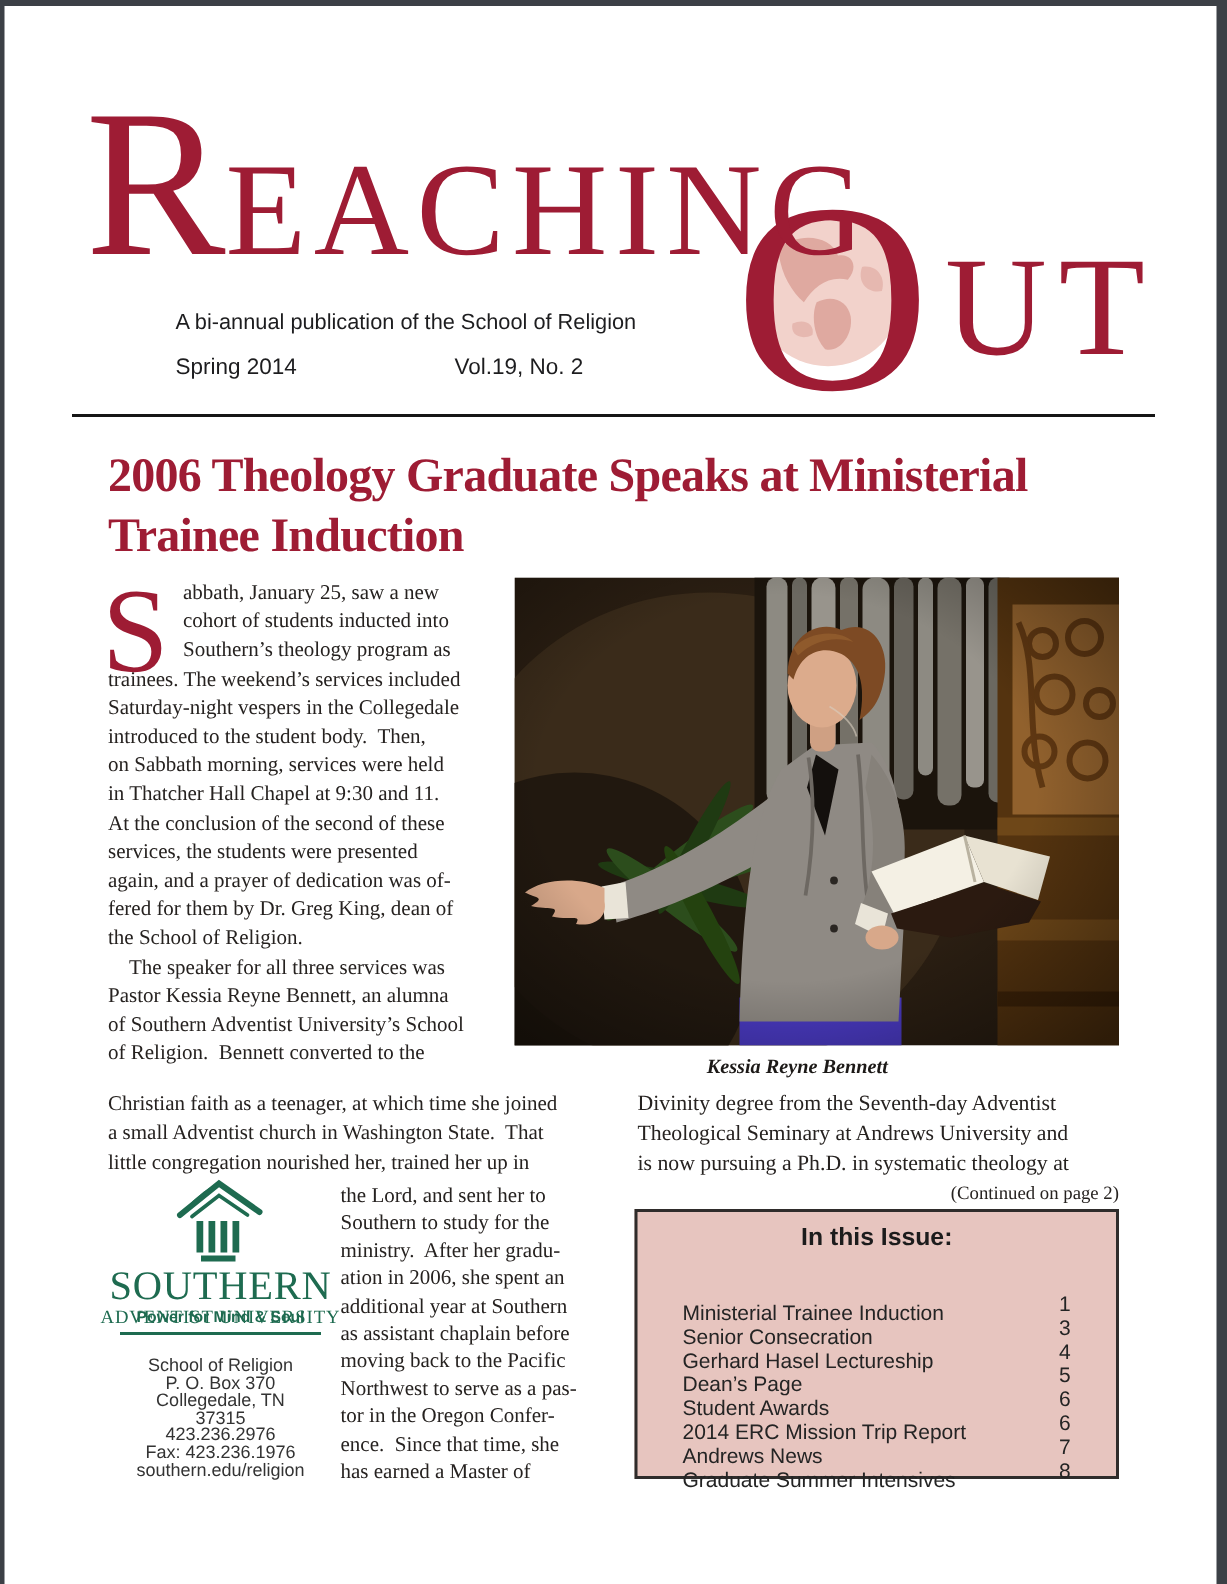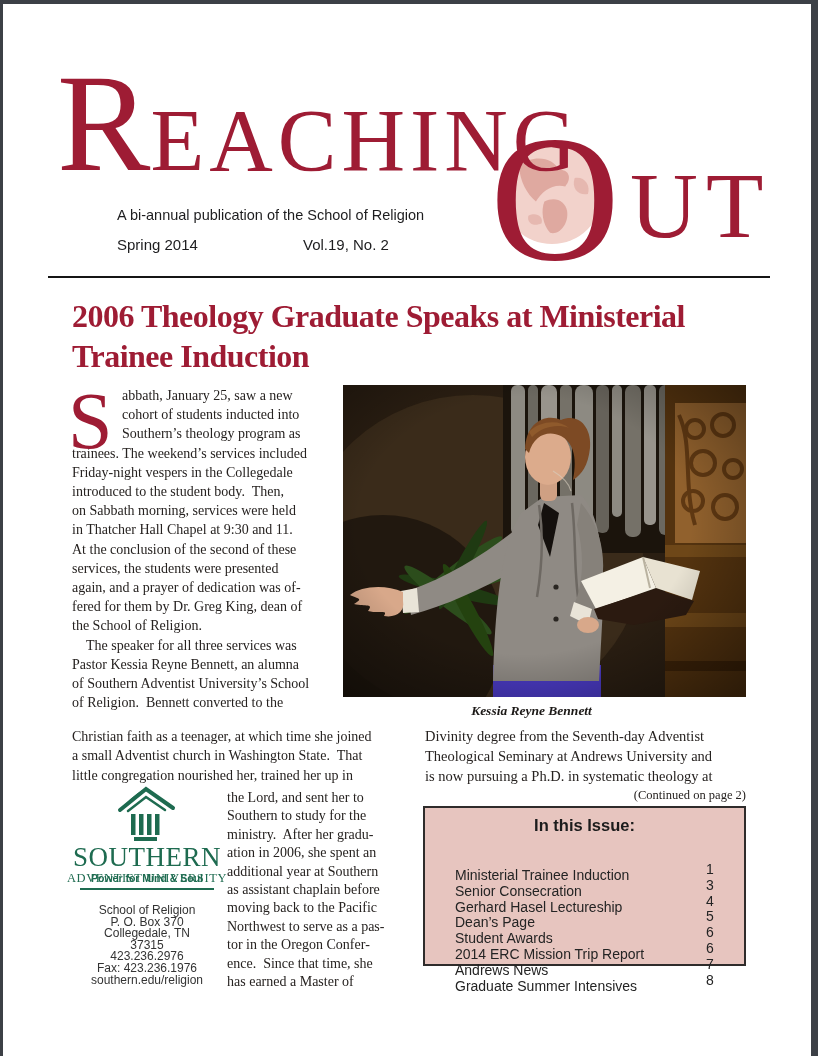--- a/index.html
+++ b/index.html
@@ -36,21 +36,21 @@
   .col-beside-logo{position:absolute;left:227px;top:789px;width:180px;font-size:14px;line-height:18.4px;}
   .right-col{position:absolute;left:425px;top:726px;width:322px;font-size:14.5px;line-height:20px;}
   .continued{position:absolute;left:425px;top:788px;width:321px;text-align:right;font-size:12.5px;color:#262220;}
 
   
   .photo{position:absolute;left:343px;top:385px;width:403px;height:312px;}
   .caption{position:absolute;left:330px;top:703px;width:403px;text-align:center;
            font-size:13.5px;font-weight:bold;font-style:italic;color:#1c1917;}
 
   
-  .issue-box{position:absolute;left:423px;top:806px;width:323px;height:160px;box-sizing:border-box;
+  .issue-box{position:absolute;left:423px;top:806px;width:323px;height:180px;box-sizing:border-box;
              background:#e7c5bf;border:2px solid #2f2c2b;font-family:"Liberation Sans",sans-serif;}
   .issue-title{margin-top:8px;text-align:center;font-weight:bold;font-size:16.5px;color:#1c1c1c;}
   .issue-rows{position:absolute;left:30px;right:18px;top:38px;margin-top:22px;}
   .issue-row{display:flex;font-size:14px;line-height:15.8px;color:#242424;}
   .issue-row .lbl{flex:1;white-space:nowrap;}
   .issue-row .pg{width:20px;transform:translateY(-6px);}
 
   
   .logo-icon{position:absolute;left:116px;top:786px;width:60px;height:58px;}
   .logo-name{position:absolute;left:70px;top:844px;width:154px;text-align:center;color:#1e6b50;
@@ -92,21 +92,21 @@
       <div class="ln">2006 Theology Graduate Speaks at Ministerial</div>
       <div class="ln">Trainee Induction</div>
     </div>
 
   <div class="dropcap">S</div>
   <div class="col-narrow lines">
       <div class="ln">abbath, January 25, saw a new</div>
       <div class="ln">cohort of students inducted into</div>
       <div class="ln">Southern’s theology program as</div>
       <div class="ln">trainees. The weekend’s services included</div>
-      <div class="ln">Friday-night vespers in the Collegedale</div>
+      <div class="ln">Saturday-night vespers in the Collegedale</div>
       <div class="ln">introduced to the student body.&nbsp; Then,</div>
       <div class="ln">on Sabbath morning, services were held</div>
       <div class="ln">in Thatcher Hall Chapel at 9:30 and 11.</div>
       <div class="ln">At the conclusion of the second of these</div>
       <div class="ln">services, the students were presented</div>
       <div class="ln">again, and a prayer of dedication was of-</div>
       <div class="ln">fered for them by Dr. Greg King, dean of</div>
       <div class="ln">the School of Religion.</div>
       <div class="ln">&nbsp;&nbsp;&nbsp;&nbsp;The speaker for all three services was</div>
       <div class="ln">Pastor Kessia Reyne Bennett, an alumna</div>

